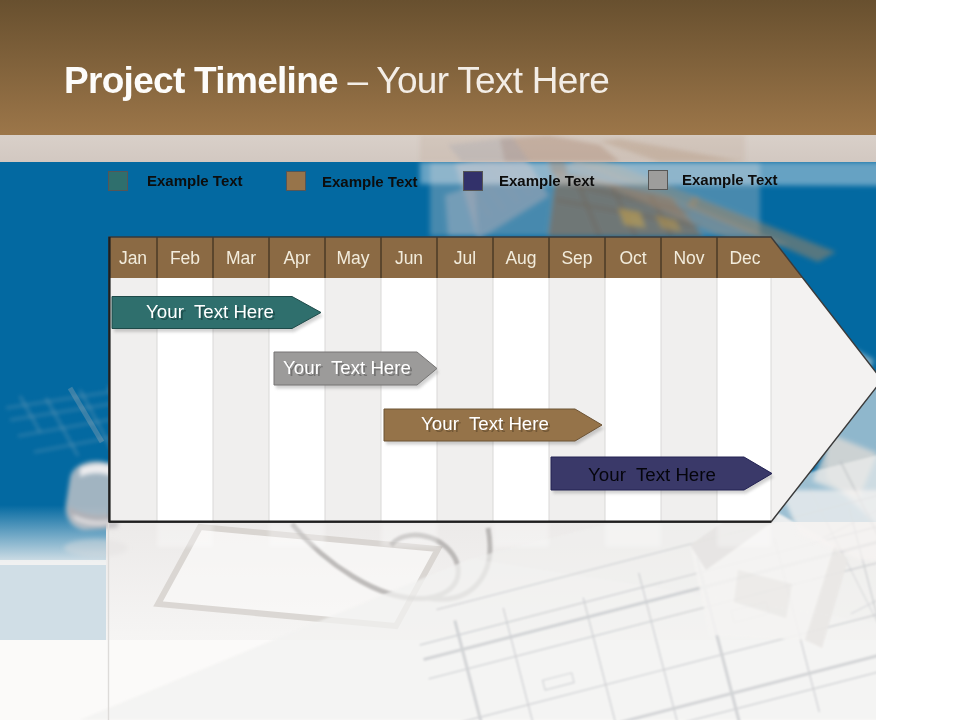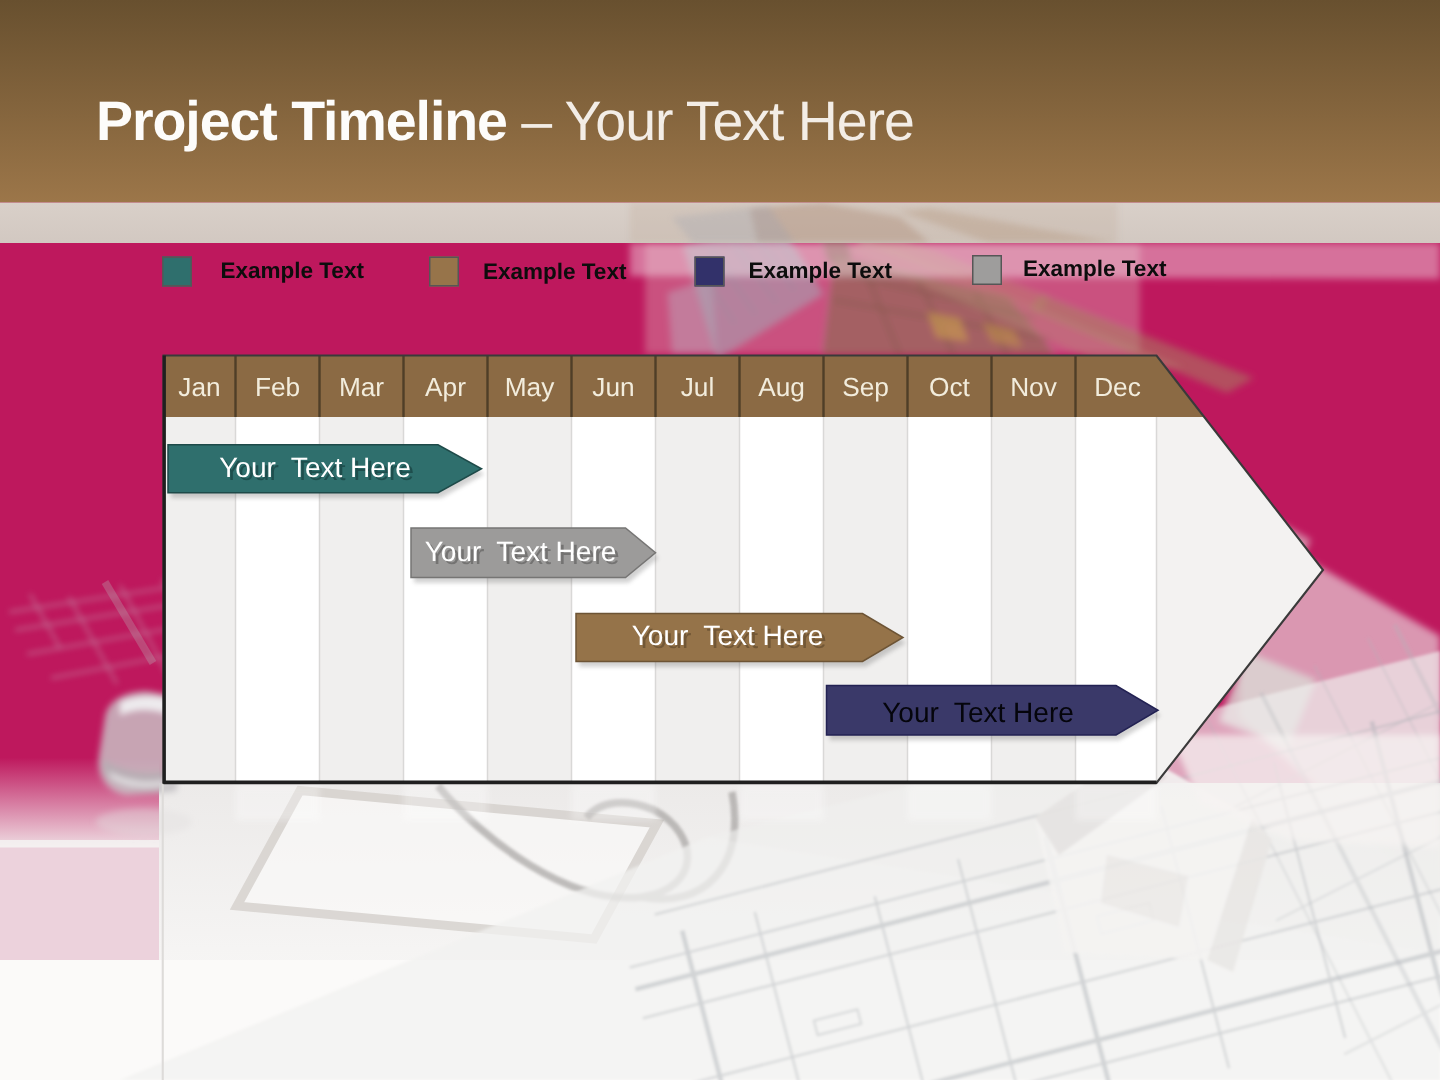--- a/index.html
+++ b/index.html
@@ -1,17 +1,17 @@
 <!DOCTYPE html>
 <html><head>
 <meta charset="utf-8">
 <style>
   html,body{margin:0;padding:0;}
-  #slide{position:relative;width:960px;height:720px;overflow:hidden;
-    background:#be185d;font-family:"Liberation Sans", sans-serif;}
+  #slide{position:relative;width:876px;height:720px;overflow:hidden;
+    background:#0369a1;font-family:"Liberation Sans", sans-serif;}
   .abs{position:absolute;}
 </style>
 </head>
 <body>
 <div id="slide">
 
 <svg class="abs" style="left:0;top:0" width="960" height="720" viewBox="0 0 960 720">
   <defs>
     <filter id="soft" x="-20%" y="-20%" width="140%" height="140%">
           <feGaussianBlur stdDeviation="2"></feGaussianBlur>

